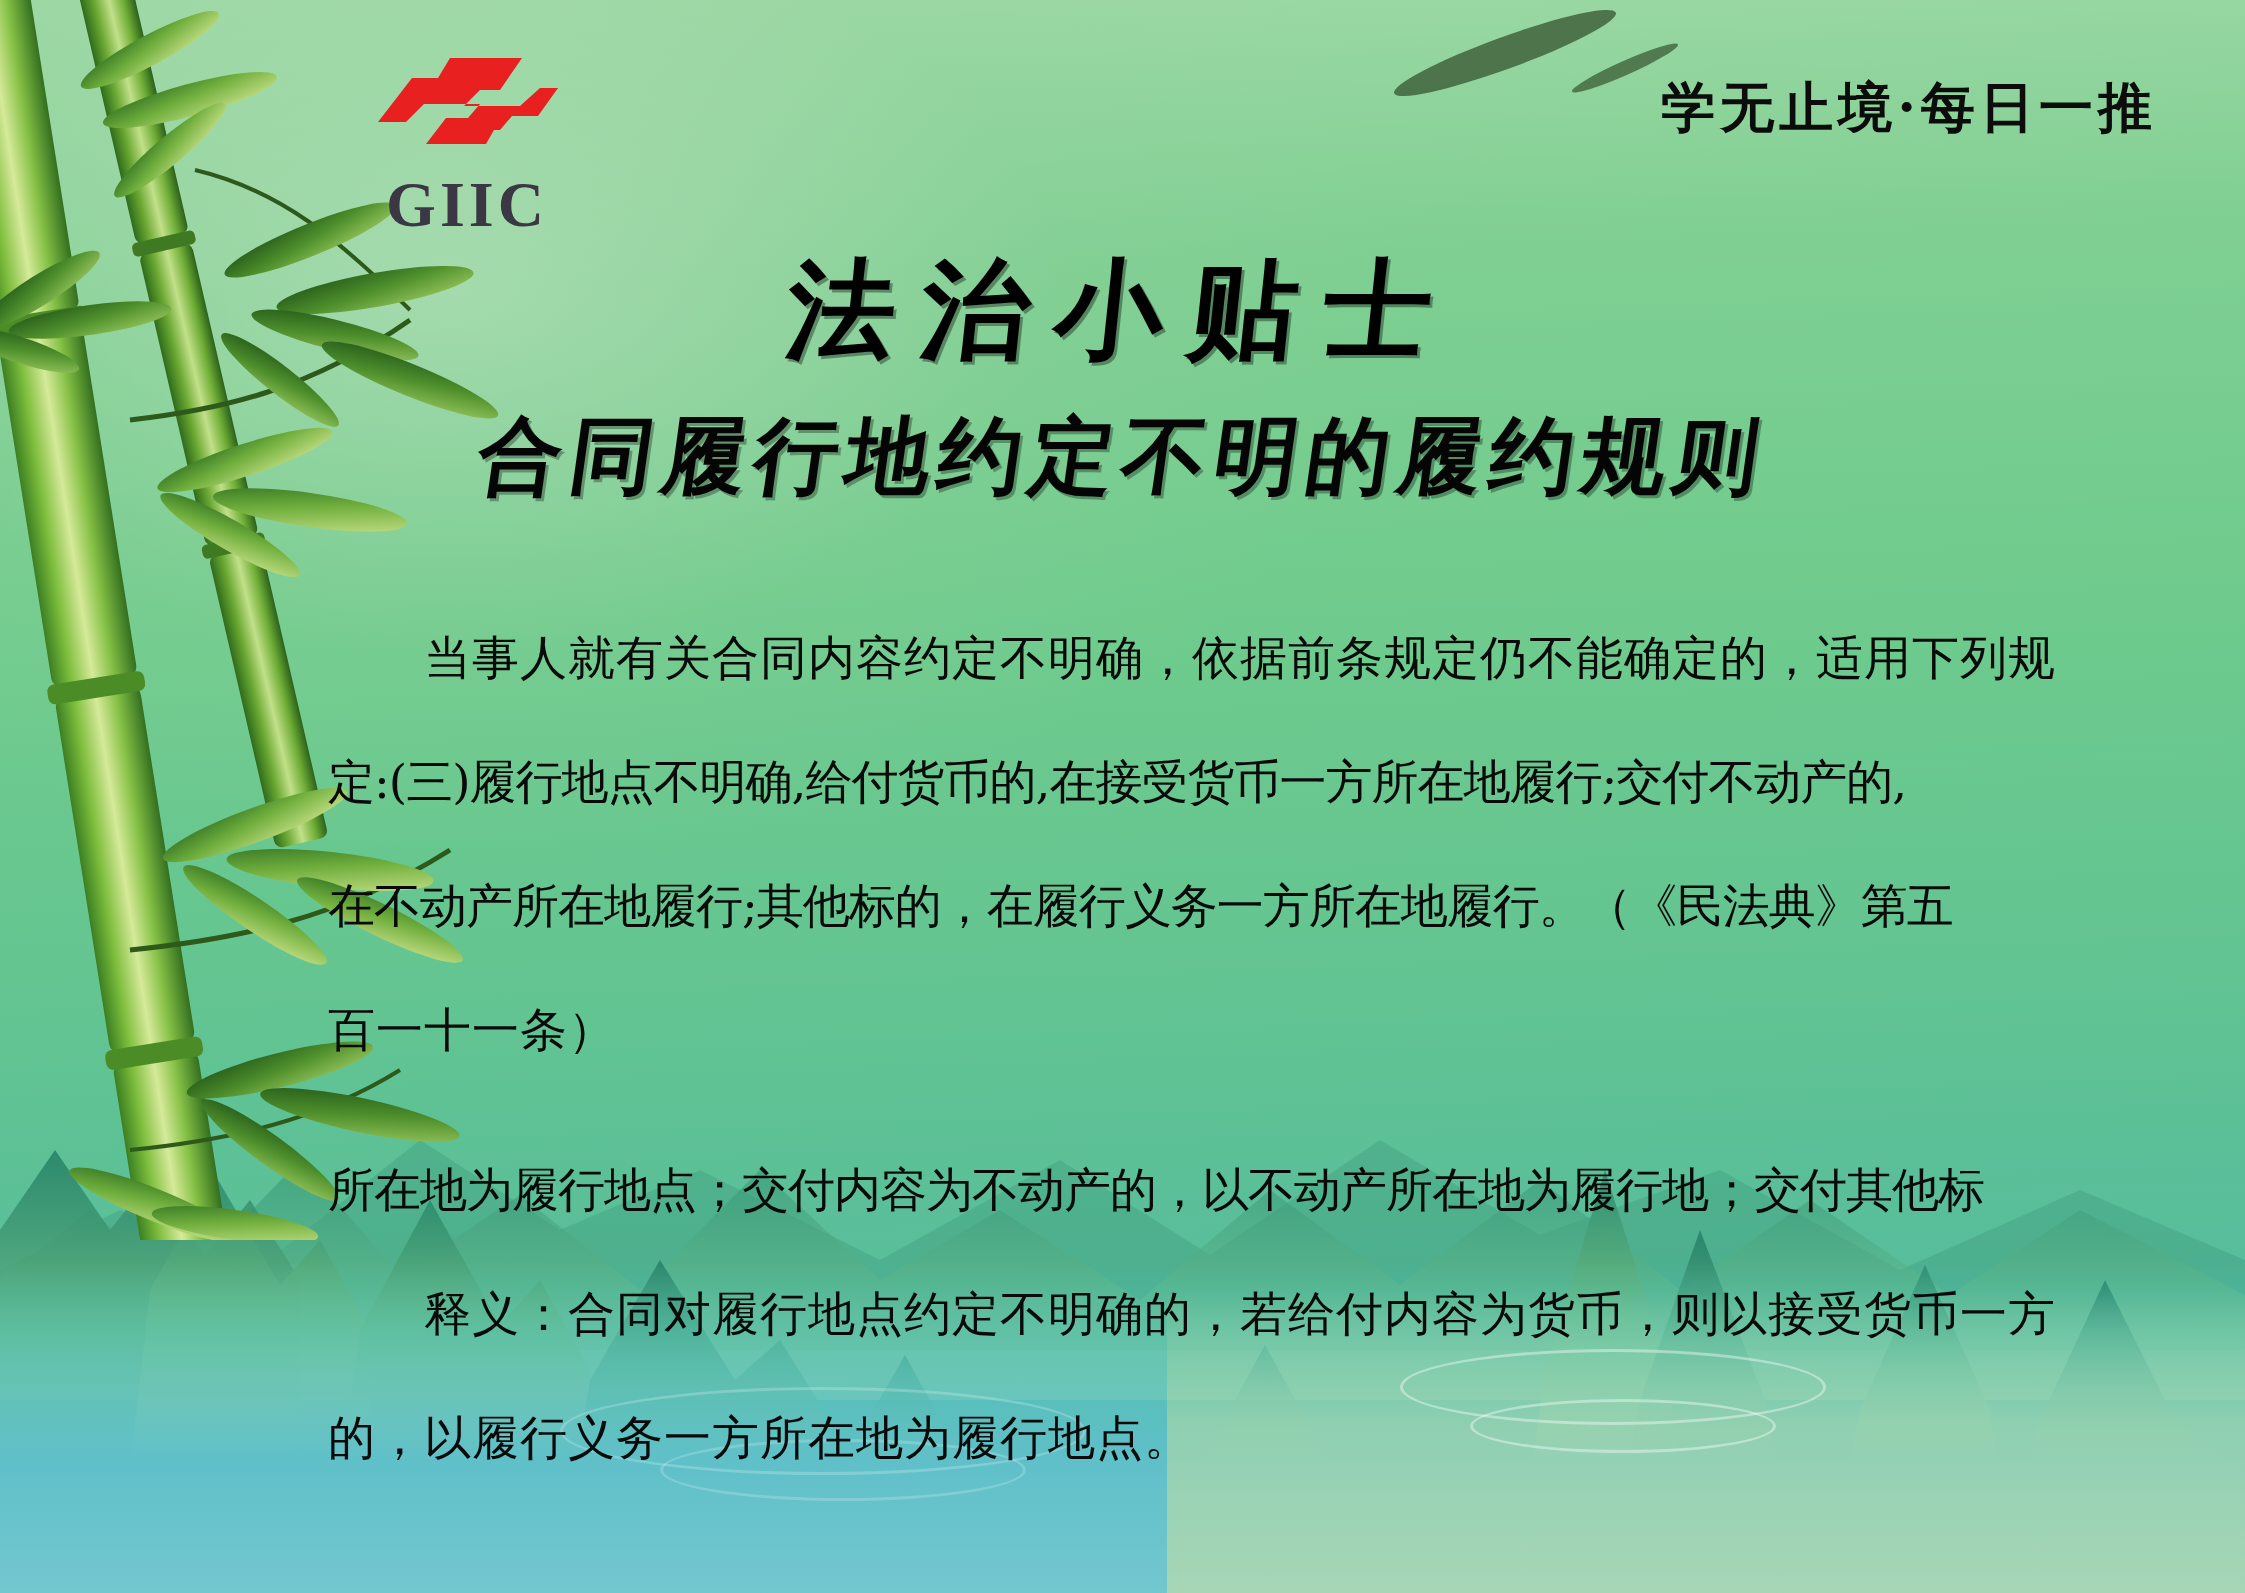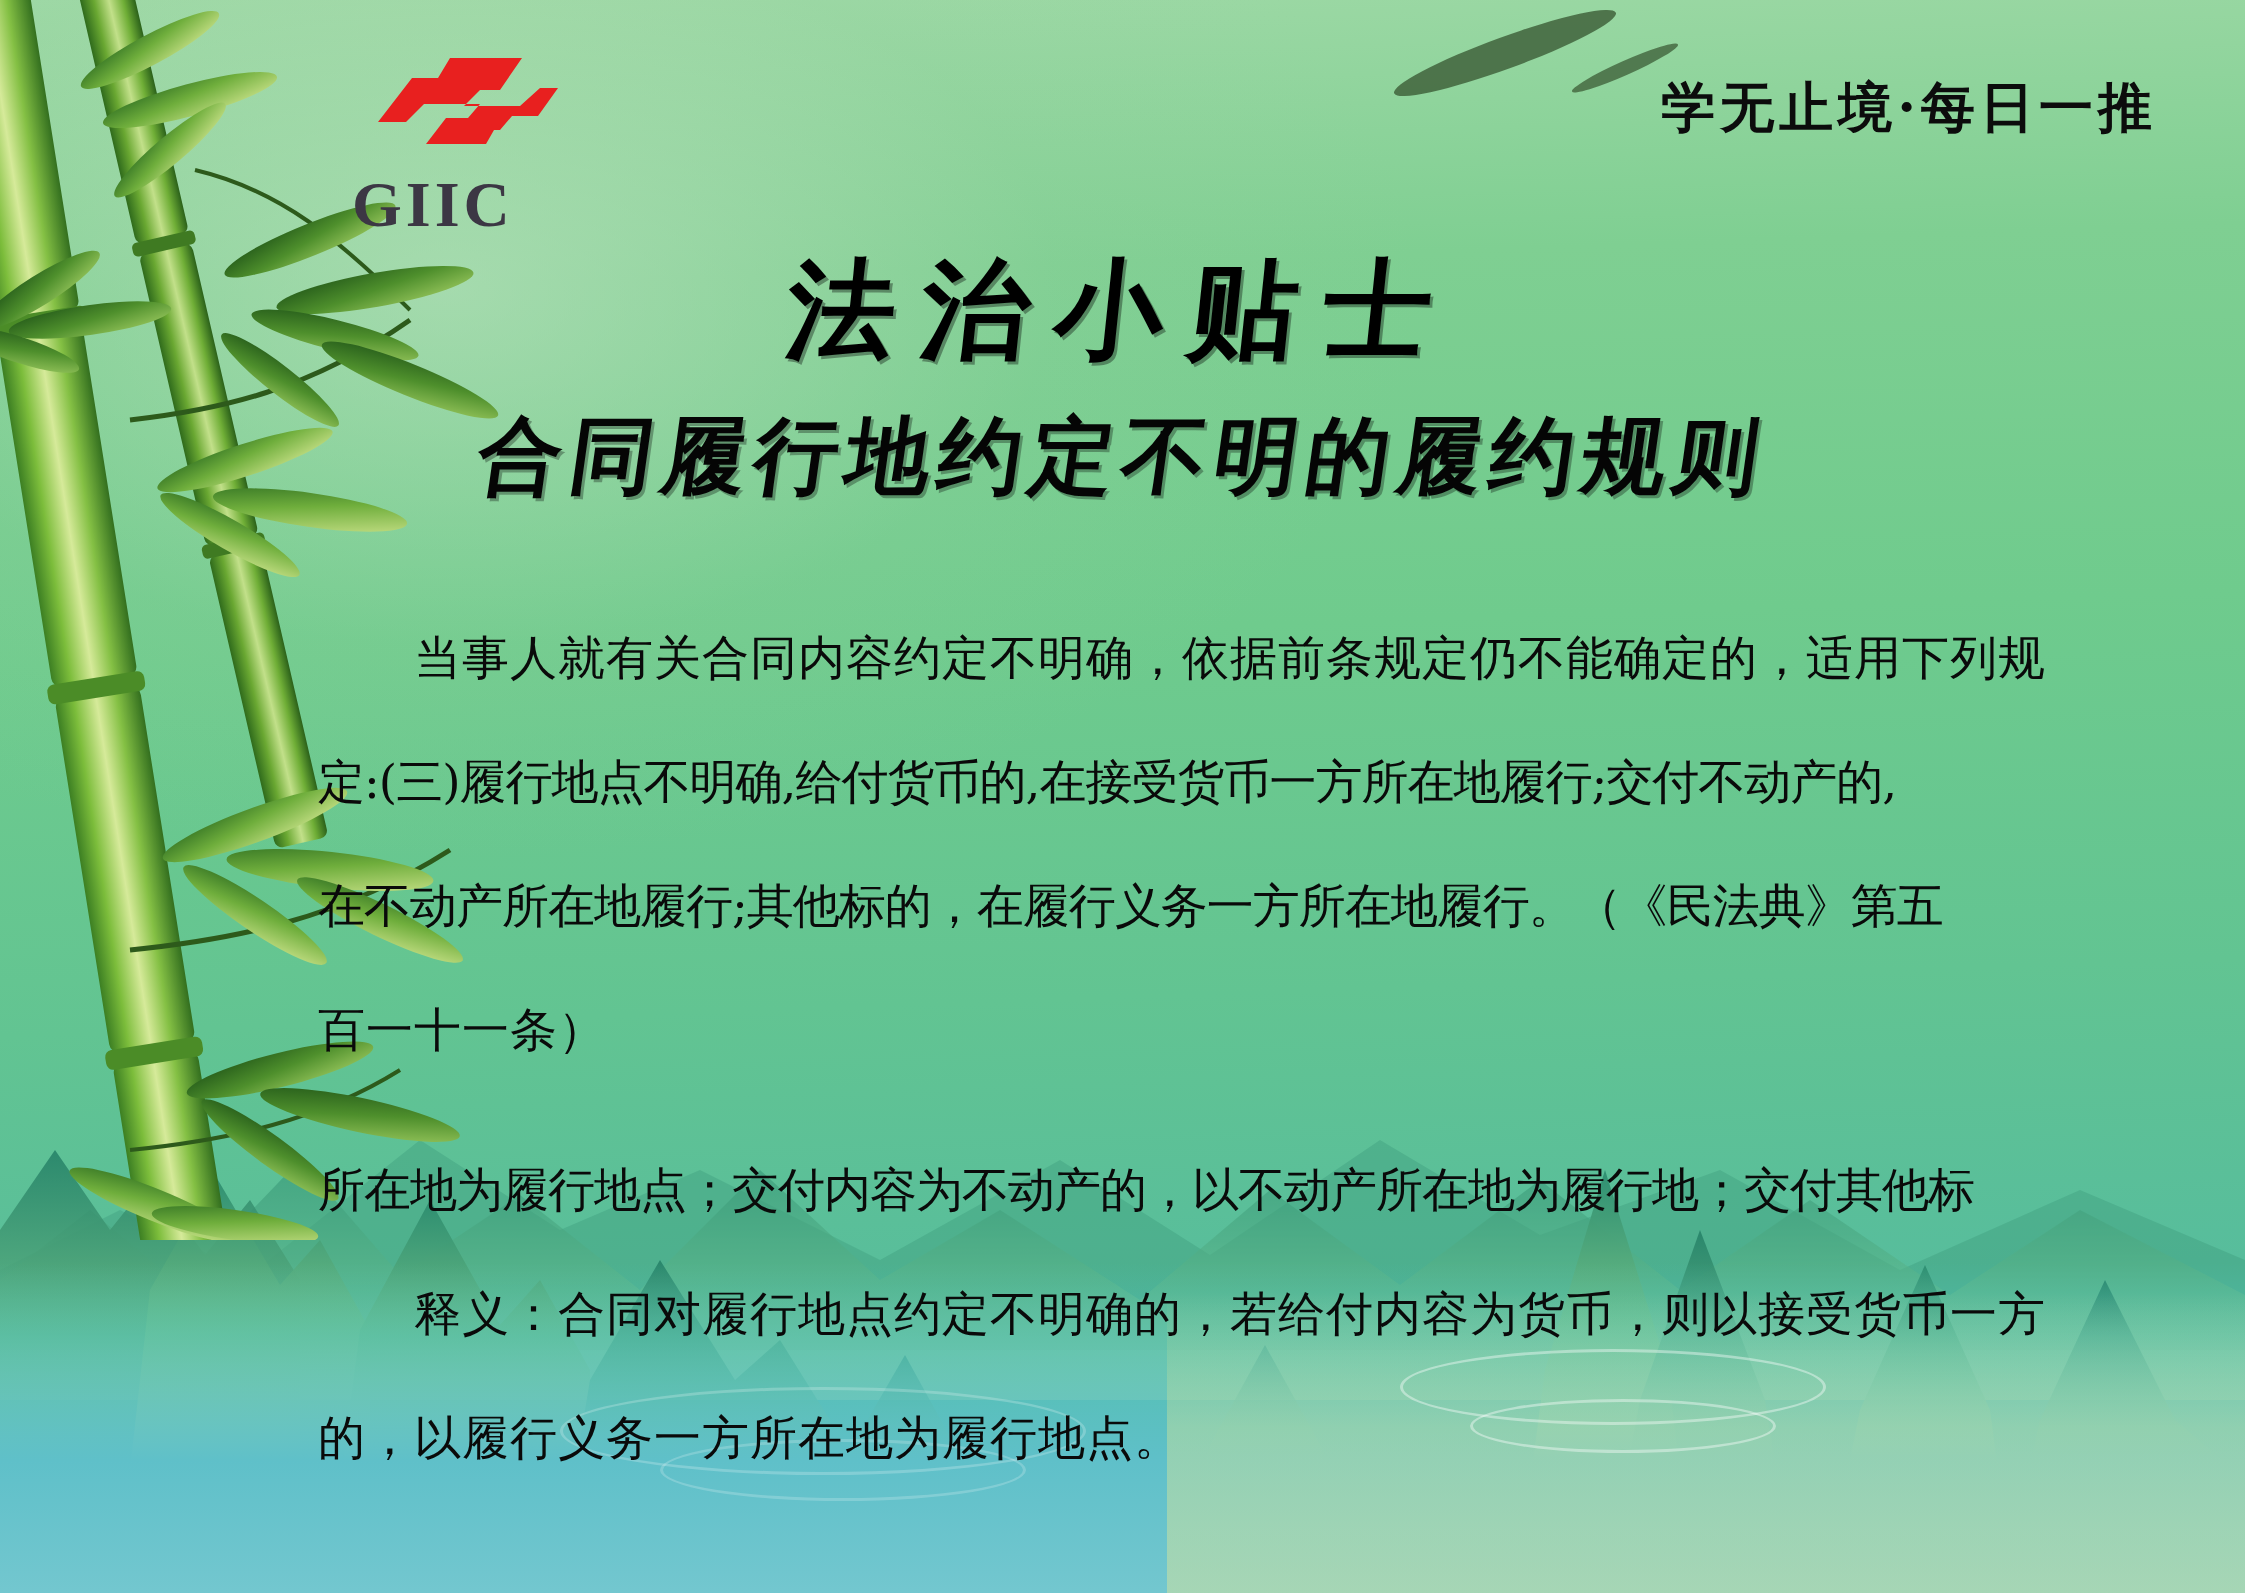--- a/index.html
+++ b/index.html
@@ -72,21 +72,21 @@
 
   .leafdrift { position: absolute; }
   .leafdrift svg { display:block; width:100%; height:100%; }
 
   
   .logo-block {
     position: absolute;
     left: 352px;
     top: 52px;
     width: 230px;
-    text-align: left;
+    text-align: center;
   }
   .logo-mark { width: 190px; height: 112px; margin: 0 auto; display:block; }
   .logo-word {
     margin-top: 4px;
     font-family: "Liberation Serif", "DejaVu Serif", serif;
     font-size: 64px;
     font-weight: 700;
     letter-spacing: 4px;
     color: #3c3744;
   }
@@ -131,21 +131,21 @@
     text-shadow: 3px 3px 0 rgba(0,0,0,0.30);
     transform: skewX(-8deg);
   }
 
   .body-block {
     position: absolute;
     left: 318px;
     right: 110px;
     top: 596px;
   }
-  .para { margin: 0 0 36px 0; }
+  .para { margin: 0 0 36px 10px; }
   .para:last-child { margin-bottom: 0; }
   .bline {
     font-family: "DejaVu Serif", "Liberation Serif", serif;
     font-size: 47px;
     line-height: 124px;
     color: #0a0a0a;
     white-space: nowrap;
     letter-spacing: 1px;
   }
   .bline.indent { text-indent: 96px; }

